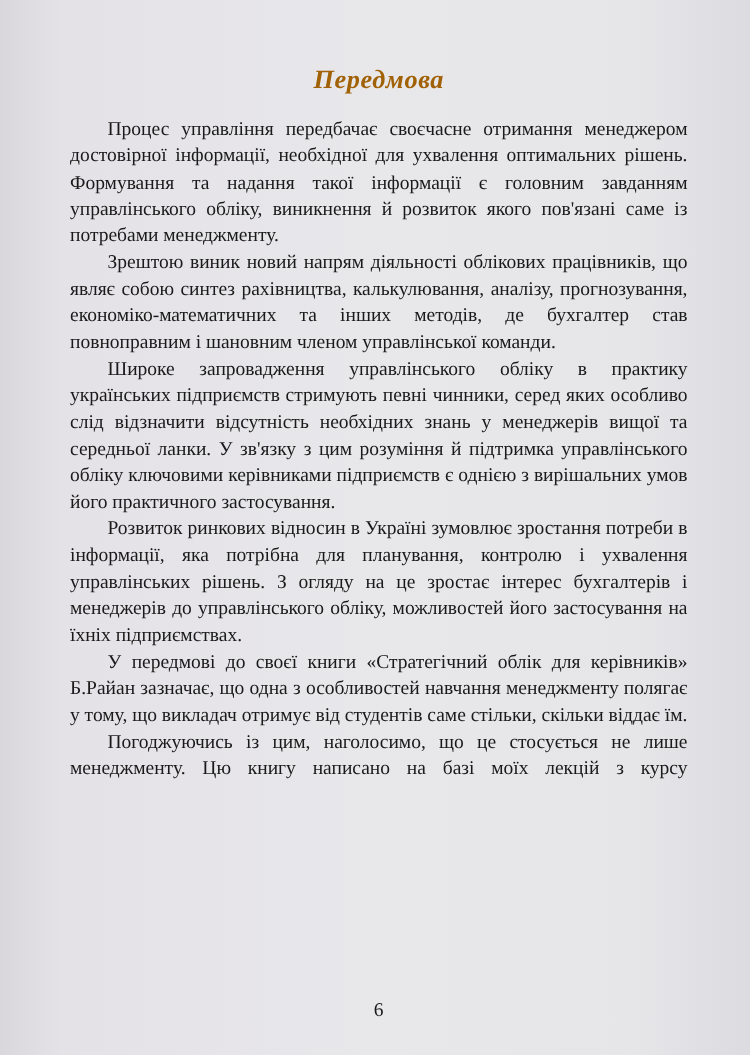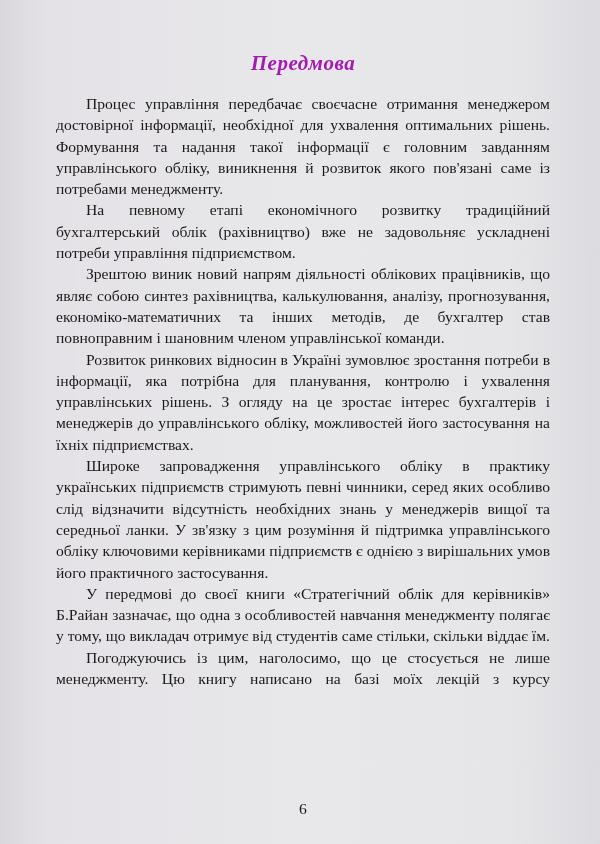--- a/index.html
+++ b/index.html
@@ -25,21 +25,21 @@
       position: absolute;
       left: 0;
       top: 51px;
       width: 494px;
       text-align: center;
       font-family: "Liberation Serif", serif;
       font-weight: bold;
       font-style: italic;
       font-size: 21px;
       letter-spacing: 0.5px;
-      color: #a21caf;
+      color: #a16207;
     }
     .body-text {
       position: absolute;
       left: 0;
       top: 93px;
       width: 494px;
       font-size: 15.6px;
       line-height: 21.3px;
     }
     .para {
@@ -60,22 +60,21 @@
     }
   </style>
 </head>
 <body>
 
 <div class="page">
   <div class="title">Передмова</div>
 
   <div class="body-text">
     <p class="para">Процес управління передбачає своєчасне отримання менеджером достовірної інформації, необхідної для ухвалення оптимальних рішень. Формування та надання такої інформації є головним завданням управлінського обліку, виникнення й розвиток якого пов'язані саме із потребами менеджменту.</p>
-    <p class="para">На певному етапі економічного розвитку традиційний бухгалтерський облік (рахівництво) вже не задовольняє ускладнені потреби управління підприємством.</p>
     <p class="para">Зрештою виник новий напрям діяльності облікових працівників, що являє собою синтез рахівництва, калькулювання, аналізу, прогнозування, економіко-математичних та інших методів, де бухгалтер став повноправним і шановним членом управлінської команди.</p>
+    <p class="para">Широке запровадження управлінського обліку в практику українських підприємств стримують певні чинники, серед яких особливо слід відзначити відсутність необхідних знань у менеджерів вищої та середньої ланки. У зв'язку з цим розуміння й підтримка управлінського обліку ключовими керівниками підприємств є однією з вирішальних умов його практичного застосування.</p>
     <p class="para">Розвиток ринкових відносин в Україні зумовлює зростання потреби в інформації, яка потрібна для планування, контролю і ухвалення управлінських рішень. З огляду на це зростає інтерес бухгалтерів і менеджерів до управлінського обліку, можливостей його застосування на їхніх підприємствах.</p>
-    <p class="para">Широке запровадження управлінського обліку в практику українських підприємств стримують певні чинники, серед яких особливо слід відзначити відсутність необхідних знань у менеджерів вищої та середньої ланки. У зв'язку з цим розуміння й підтримка управлінського обліку ключовими керівниками підприємств є однією з вирішальних умов його практичного застосування.</p>
     <p class="para">У передмові до своєї книги «Стратегічний облік для керівників» Б.Райан зазначає, що одна з особливостей навчання менеджменту полягає у тому, що викладач отримує від студентів саме стільки, скільки віддає їм.</p>
     <p class="para last-line-justify">Погоджуючись із цим, наголосимо, що це стосується не лише менеджменту. Цю книгу написано на базі моїх лекцій з курсу</p>
   </div>
 
   <div class="page-number">6</div>
 </div>
 
 </body></html>

